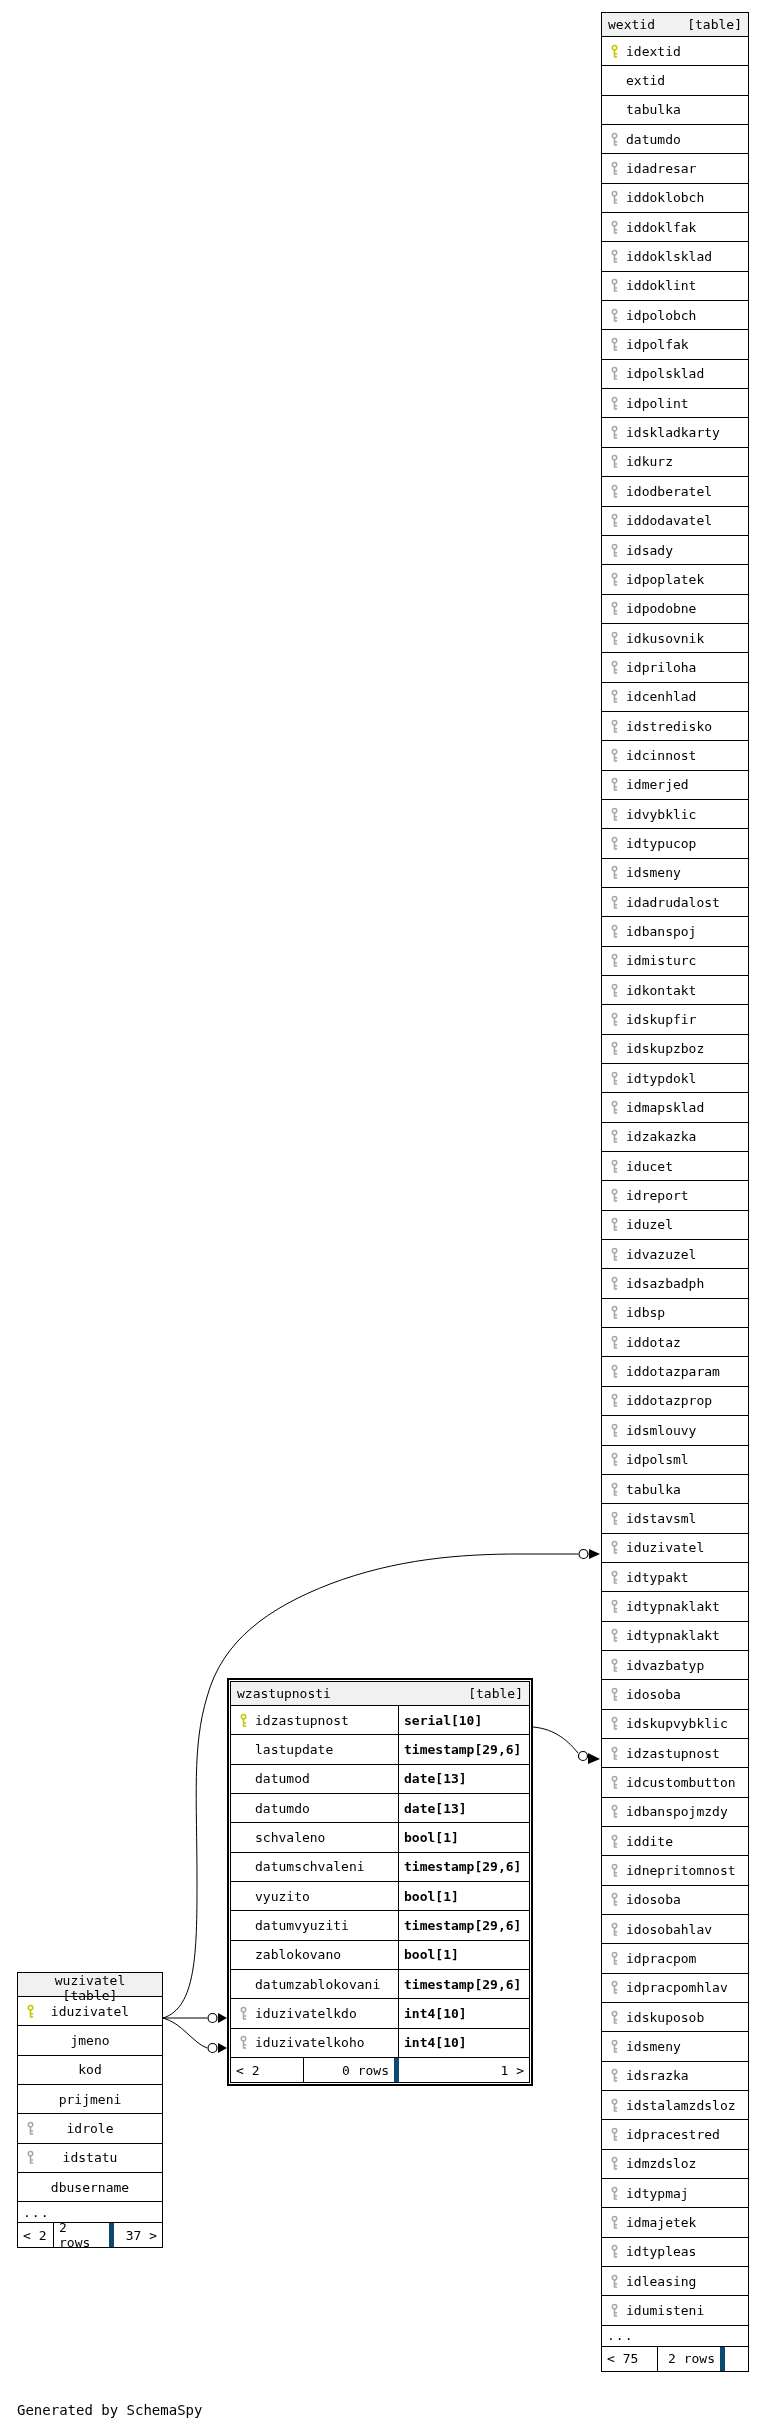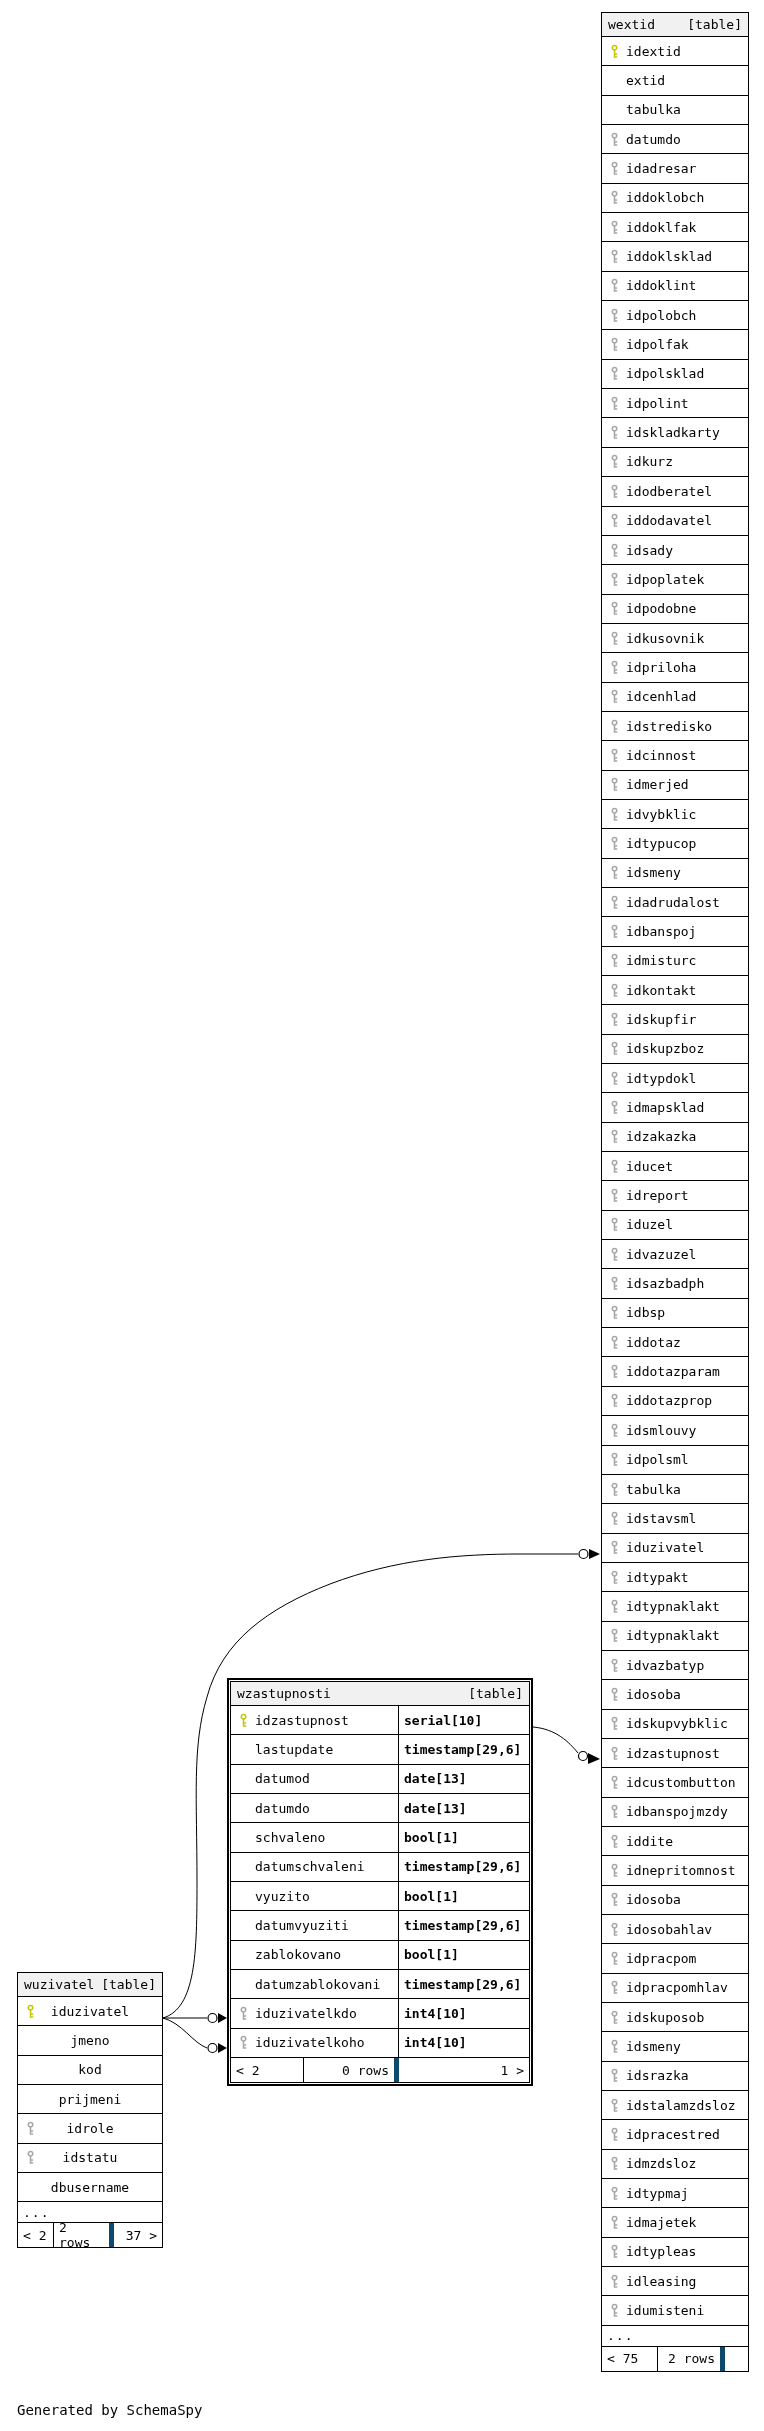--- a/index.html
+++ b/index.html
@@ -845,21 +845,21 @@
         <div class="tfoot">
           <span class="fcell f-left" style="flex: 0 0 73px;">&lt; 2</span>
           <span class="fcell f-mid" style="flex: 0 0 95px;">0 rows</span>
           <span class="fcell f-right" style="flex: 1 1 0%;">1 &gt;</span>
         </div>
       </div>
     </div>
 
   <div id="tbl-wuzivatel" class="tbl" style="left:17px;top:1972px;width:146px;">
       <div class="tbl-box centered">
-        <div class="thead" style="background: rgb(241, 241, 241);">
+        <div class="thead" style="background: rgb(241, 241, 241); flex-direction: column;">
           <span>wuzivatel</span>
           <span>[table]</span>
         </div>
         <div class="row">
           <span class="keycell">
             <svg class="keyicon" width="9" height="15" viewBox="0 0 10 16">
               <circle cx="5" cy="3.8" r="2.5" fill="none" stroke="#c6c600" stroke-width="1.7"></circle>
               <path d="M5 6.3 V15 M5 10.8 h3 M5 14 h3" fill="none" stroke="#c6c600" stroke-width="1.7"></path>
             </svg>
           </span>

